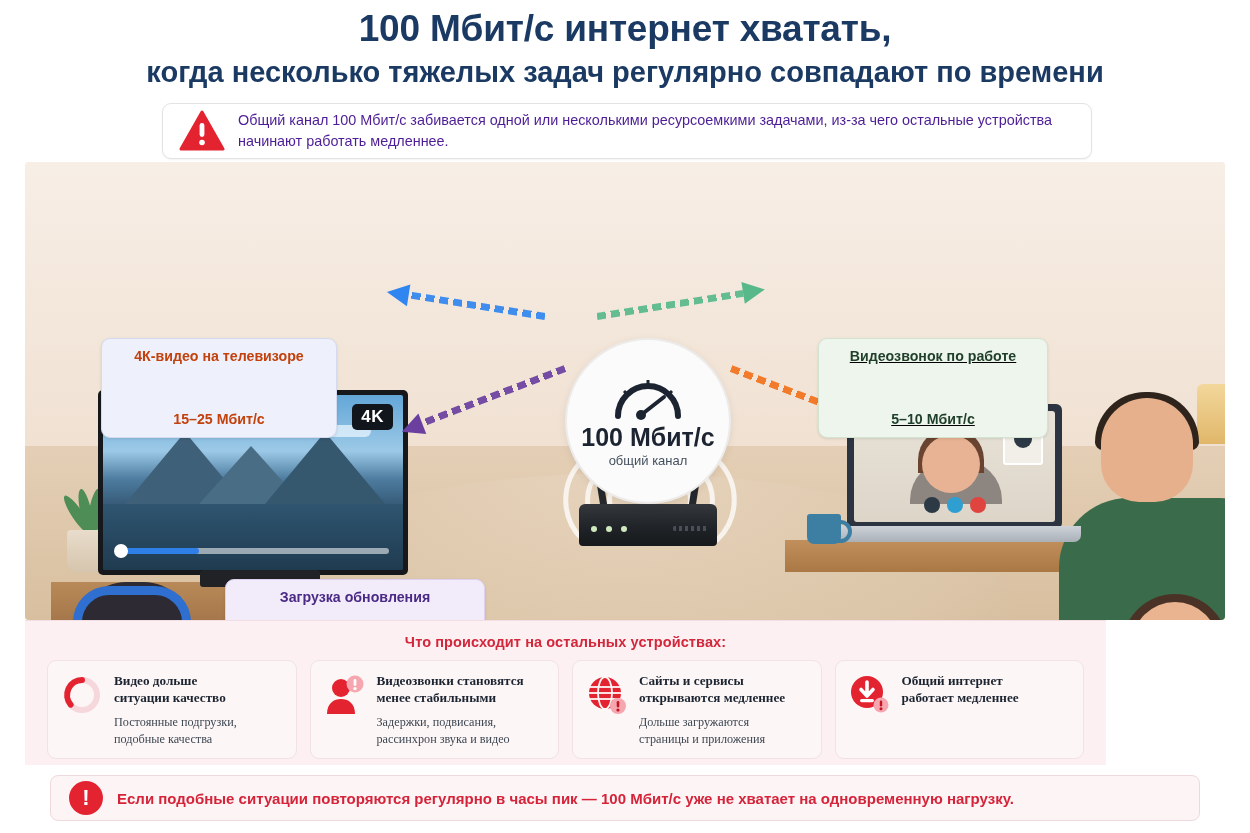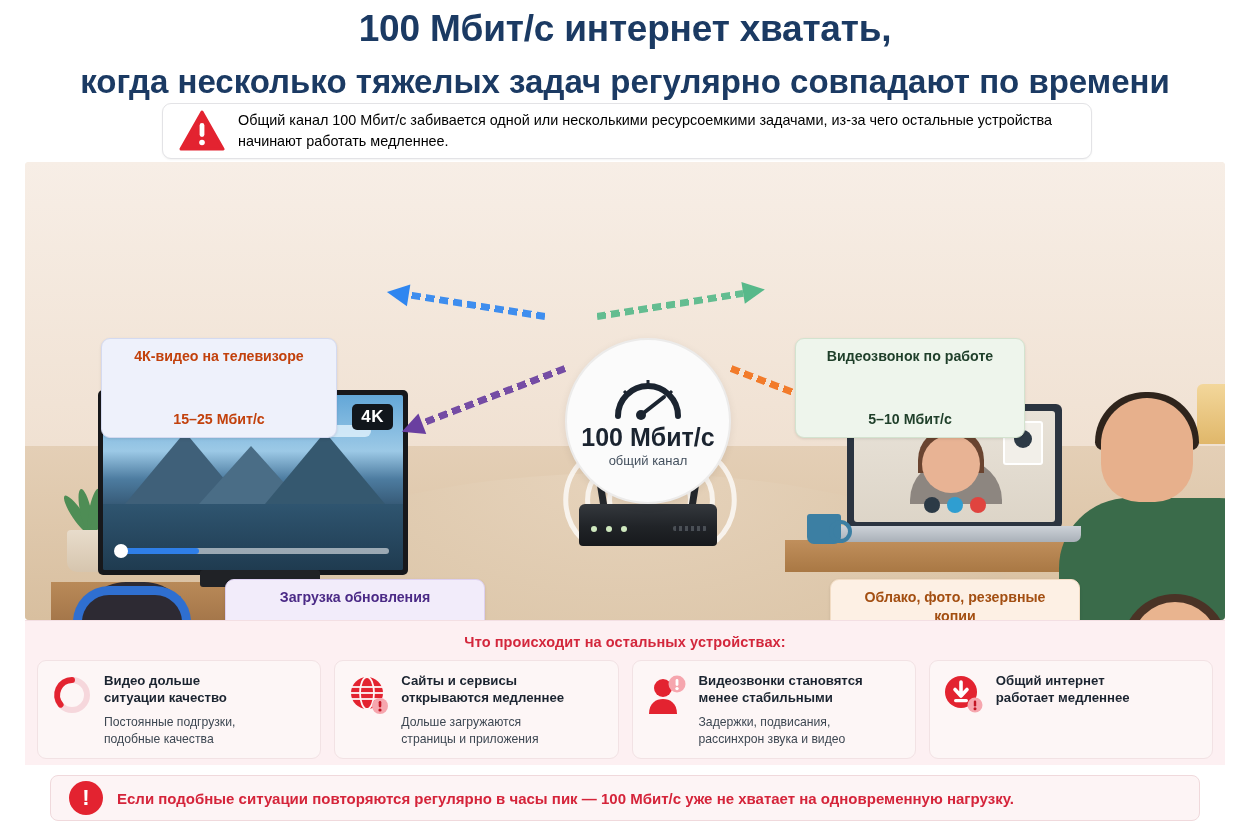--- a/index.html
+++ b/index.html
@@ -11,34 +11,34 @@
   }
   .page { position: relative; width: 1250px; height: 833px; background: #ffffff; }
 
   
   .header { padding: 8px 20px 0; text-align: center; }
   .title-1 {
     font-size: 37px; font-weight: bold; color: #1b3a63;
     letter-spacing: -0.2px; line-height: 1.12;
   }
   .title-2 {
-    font-size: 33px; font-weight: bold; color: #1b3a63;
-    line-height: 1.18; margin-top: 14px;
+    font-size: 29px; font-weight: bold; color: #1b3a63;
+    line-height: 1.18; margin-top: 6px;
   }
 
   
   .warn-banner {
     position: absolute; left: 162px; top: 103px; width: 930px; height: 56px;
     background: #ffffff; border: 1px solid #e3e3e6; border-radius: 9px;
     display: flex; align-items: center; gap: 13px; padding: 0 16px;
     box-shadow: 0 1px 2px rgba(0,0,0,.05);
   }
   .warn-banner .tri { flex: 0 0 auto; }
   .warn-banner p {
-    font-size: 14.4px; color: #000000; line-height: 1.45;
+    font-size: 14.4px; color: #4c1d95; line-height: 1.45;
   }
 
   
   .scene {
     position: absolute; left: 25px; top: 162px; width: 1200px; height: 458px;
     border-radius: 4px; overflow: hidden;
     background:
       linear-gradient(180deg,#f6ece2 0%, #f2e3d4 45%, #eadbcb 60%, #e6d5c2 100%);
   }
   
@@ -61,21 +61,21 @@
   .chip {
     position: absolute; border-radius: 9px; padding: 8px 16px;
     text-align: center; line-height: 1.33; box-shadow: 0 1px 3px rgba(0,0,0,.10);
   }
   .chip .l1 { font-size: 14.2px; font-weight: bold; }
   .chip .l2 { font-size: 14.2px; font-weight: bold; margin-top: 44px; }
 
   .chip-tv   { left: 76px;  top: 176px; width: 236px; background:#eef1fb; border:1px solid #d4daf0; }
   .chip-tv .l1, .chip-tv .l2 { color:#c2410c; }
 
-  .chip-call { left: 770px; top: 176px; width: 230px; background:#eef5ec; border:1px solid #d3e3cf; }
+  .chip-call { left: 793px; top: 176px; width: 230px; background:#eef5ec; border:1px solid #d3e3cf;text-decoration:underline; }
   .chip-call .l1, .chip-call .l2 { color:#1f3f2a; }
 
   .chip-dl   { left: 200px; top: 417px; width: 260px; background:#f2ecfa; border:1px solid #ddd0f0; }
   .chip-dl .l1, .chip-dl .l2 { color:#4b2a86; }
 
   .chip-cloud{ left: 805px; top: 417px; width: 250px; background:#fdf0e4; border:1px solid #f2dcc4; }
   .chip-cloud .l1, .chip-cloud .l2 { color:#a34f12; }
 
   
   .gauge {
@@ -188,28 +188,28 @@
   .desk-r { position:absolute; left:760px; top:378px; width:440px; height:32px;
     background:linear-gradient(180deg,#c08f5c 0%,#a97844 100%); }
   .lamp { position:absolute; left:1172px; top:222px; width:56px; height:60px;
     background:linear-gradient(180deg,#f3d79b 0%,#e0b76a 100%); border-radius:6px 6px 3px 3px; }
   .woman { position:absolute; left:1055px; top:440px; width:200px; height:190px; }
   .woman .head { position:absolute; left:52px; top:0; width:86px;height:96px;background:#e9b48f;border-radius:43px;}
   .woman .hair { position:absolute; left:42px; top:-8px; width:106px;height:96px;background:#4a3326;border-radius:53px 53px 20px 20px;}
 
   
   .bottom {
-    position:absolute; left:25px; top:620px; width:1200px; height:145px;
+    position:absolute; left:25px; top:620px; width:1081px; height:145px;
     background:#fdf0f2; border-top:1px solid #f3dfe3;
   }
   .bottom h3 {
     text-align:center; font-size:14.5px; font-weight:bold; color:#d3273c;
     padding-top:13px; letter-spacing:.1px;
   }
-  .cards { display:flex; gap:13px; padding:10px 12px 0; }
+  .cards { display:flex; gap:13px; padding:10px 22px 0;font-family:Liberation Serif, serif; }
   .card {
     flex:1; background:#fdf6f6; border:1px solid #f2e2e4; border-radius:9px;
     padding:11px 13px; display:flex; gap:11px; align-items:flex-start; min-height:94px;
   }
   .card .ic { flex:0 0 auto; width:42px; height:42px; position:relative; margin-top:2px; }
   .card .tx .h { font-size:13.2px; font-weight:bold; color:#1b2430; line-height:1.3; }
   .card .tx .d { font-size:12.2px; color:#3d4752; line-height:1.35; margin-top:8px; }
 
   
   .footer {
@@ -373,41 +373,53 @@
       <div class="l2">15–25 Мбит/с</div>
     </div>
     <div class="chip chip-call">
       <div class="l1">Видеозвонок по работе</div>
       <div class="l2">5–10 Мбит/с</div>
     </div>
     <div class="chip chip-dl">
       <div class="l1">Загрузка обновления</div>
       <div class="l2">20–60+ Мбит/с</div>
     </div>
-    <div class="chip chip-cloud">
-      <div class="l1">Облако, фото, резервные копии</div>
-
-    </div>
 
   </div>
 
   <div class="bottom">
     <h3>Что происходит на остальных устройствах:</h3>
     <div class="cards">
 
       <div class="card">
         <div class="ic">
           <svg width="42" height="42" viewBox="0 0 42 42">
             <circle cx="21" cy="21" r="15" fill="none" stroke="#f6d7dc" stroke-width="6"></circle>
             <path d="M21 6 A15 15 0 0 0 9.6 30.6" fill="none" stroke="#e32330" stroke-width="6" stroke-linecap="round"></path>
           </svg>
         </div>
         <div class="tx">
           <div class="h"><span>Видео дольше</span><br><span>ситуации качество</span></div>
           <div class="d"><span>Постоянные подгрузки,</span><br><span>подобные качества</span></div>
+        </div>
+      </div>
+
+      <div class="card">
+        <div class="ic">
+          <svg width="42" height="42" viewBox="0 0 42 42">
+            <circle cx="17" cy="14" r="9" fill="#e32330"></circle>
+            <path d="M3 40 C3 29 10 25 17 25 C24 25 31 29 31 40 Z" fill="#e32330"></path>
+            <circle cx="31" cy="10" r="8.5" fill="#f6a6ae"></circle>
+            <rect x="29.6" y="5" width="2.8" height="7" rx="1.4" fill="#fff"></rect>
+            <circle cx="31" cy="14.6" r="1.7" fill="#fff"></circle>
+          </svg>
+        </div>
+        <div class="tx">
+          <div class="h"><span>Видеозвонки становятся</span><br><span>менее стабильными</span></div>
+          <div class="d"><span>Задержки, подвисания,</span><br><span>рассинхрон звука и видео</span></div>
         </div>
       </div>
 
       <div class="card">
         <div class="ic">
           <svg width="42" height="42" viewBox="0 0 42 42">
             <circle cx="19" cy="19" r="16" fill="#e32330"></circle>
             <g stroke="#fdf6f6" stroke-width="1.8" fill="none">
               <ellipse cx="19" cy="19" rx="7" ry="16"></ellipse>
               <line x1="3" y1="13" x2="35" y2="13"></line>
@@ -421,36 +433,20 @@
         </div>
         <div class="tx">
           <div class="h"><span>Сайты и сервисы</span><br><span>открываются медленнее</span></div>
           <div class="d"><span>Дольше загружаются</span><br><span>страницы и приложения</span></div>
         </div>
       </div>
 
       <div class="card">
         <div class="ic">
           <svg width="42" height="42" viewBox="0 0 42 42">
-            <circle cx="17" cy="14" r="9" fill="#e32330"></circle>
-            <path d="M3 40 C3 29 10 25 17 25 C24 25 31 29 31 40 Z" fill="#e32330"></path>
-            <circle cx="31" cy="10" r="8.5" fill="#f6a6ae"></circle>
-            <rect x="29.6" y="5" width="2.8" height="7" rx="1.4" fill="#fff"></rect>
-            <circle cx="31" cy="14.6" r="1.7" fill="#fff"></circle>
-          </svg>
-        </div>
-        <div class="tx">
-          <div class="h"><span>Видеозвонки становятся</span><br><span>менее стабильными</span></div>
-          <div class="d"><span>Задержки, подвисания,</span><br><span>рассинхрон звука и видео</span></div>
-        </div>
-      </div>
-
-      <div class="card">
-        <div class="ic">
-          <svg width="42" height="42" viewBox="0 0 42 42">
             <circle cx="18" cy="18" r="16" fill="#e32330"></circle>
             <path d="M18 8 L18 21 M12 15.5 L18 22 L24 15.5" fill="none" stroke="#fff" stroke-width="3.6" stroke-linecap="round" stroke-linejoin="round"></path>
             <rect x="11" y="25" width="14" height="3.2" rx="1.6" fill="#fff"></rect>
             <circle cx="32" cy="31" r="7.5" fill="#f6a6ae"></circle>
             <rect x="30.8" y="26.5" width="2.4" height="6" rx="1.2" fill="#c31625"></rect>
             <circle cx="32" cy="34.7" r="1.5" fill="#c31625"></circle>
           </svg>
         </div>
         <div class="tx">
           <div class="h"><span>Общий интернет</span><br><span>работает медленнее</span></div>

